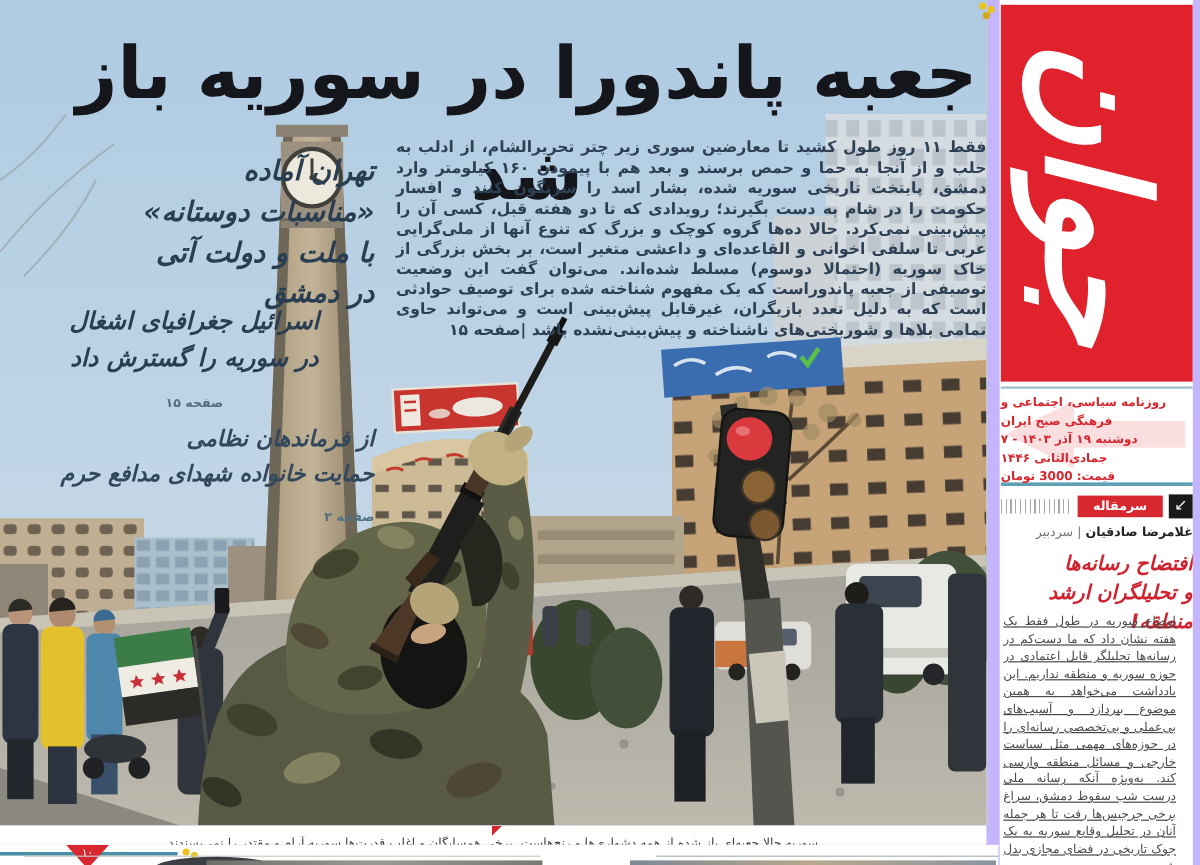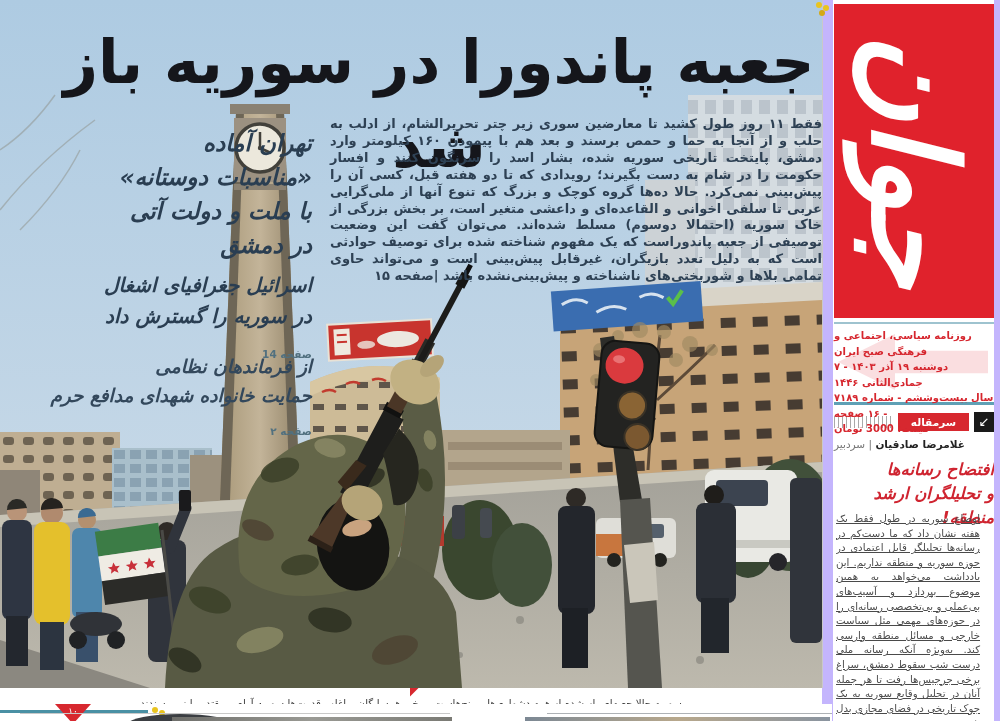--- a/index.html
+++ b/index.html
@@ -9,21 +9,21 @@
   
   .photo{left:0;top:0;width:822px;height:688px;overflow:hidden;border-right:1px solid #c9c9c9;background:#b9d1e4;}
   .photo svg{position:absolute;left:0;top:0;}
   
   .headline{left:60px;top:20px;width:758px;text-align:center;direction:rtl;
             font-size:60px;font-weight:900;color:#15161b;letter-spacing:-1px;line-height:84px;}
   .lede{left:330px;top:116px;width:492px;direction:rtl;text-align:justify;
         font-size:13px;line-height:16.9px;color:#2e4154;font-weight:600;}
   .sidehead{direction:rtl;text-align:right;color:#2a3e52;font-weight:800;}
   .sh1{left:12px;top:126px;width:300px;font-size:23px;line-height:34px;}
-  .sh2{left:12px;top:270px;width:300px;font-size:20px;line-height:31px;}
+  .sh2{left:12px;top:252px;width:300px;font-size:20px;line-height:31px;text-align:center;}
   .sh3{left:12px;top:352px;width:300px;font-size:18.5px;line-height:29px;color:#33485c;}
   .pageref{display:block;font-size:10.5px;font-weight:600;color:#51707f;margin-top:7px;}
   .line{display:block;font-style:italic;}
   
   .caption-row{left:0;top:688px;width:822px;height:16px;background:#fff;direction:rtl;
                display:flex;align-items:center;padding:0 6px;box-sizing:border-box;flex-direction:column;}
   .cap-marker{width:9px;height:9px;background:#d7282f;clip-path:polygon(0 0,100% 0,0 100%);margin-left:6px;flex:0 0 auto;}
   .caption{font-size:10.3px;color:#3a3a3a;white-space:nowrap;overflow:hidden;}
   
   .strip{left:0;top:704px;width:832px;height:17px;background:#fff;}
@@ -47,21 +47,21 @@
   .info{left:1px;top:328px;width:160px;height:70px;direction:rtl;text-align:left;color:#d6262e;
         font-size:10px;font-weight:700;line-height:15.5px;position:absolute;}
   .info .arrow-bg{position:absolute;left:4px;top:6px;width:150px;height:56px;background:#f5c3c7;opacity:.55;
         clip-path:polygon(0 50%,38% 0,38% 30%,100% 30%,100% 70%,38% 70%,38% 100%);z-index:0;}
   .info .il{position:relative;z-index:1;display:block;}
   .rule-b{left:1px;top:402px;width:160px;height:3px;background:#5fa0b5;}
   .ed-head{left:1px;top:412px;width:160px;height:20px;display:flex;align-items:center;}
   .hatch{flex:1;height:12px;background:repeating-linear-gradient(90deg,#a9a9a9 0,#a9a9a9 1px,transparent 1px,transparent 4px);}
   .ed-badge{background:#d7282f;color:#fff;font-size:10.5px;font-weight:700;padding:3px 13px;margin:1px 5px;direction:rtl;}
   .corner-ic{width:20px;height:20px;background:#1a1a1a;color:#fff;font-size:13px;line-height:20px;text-align:center;flex:0 0 auto;}
-  .ed-author{left:1px;top:438px;width:160px;text-align:left;direction:rtl;font-size:10.5px;color:#777;}
+  .ed-author{left:1px;top:438px;width:160px;text-align:right;direction:rtl;font-size:10.5px;color:#777;}
   .ed-author b{color:#222;}
   .ed-title{left:1px;top:458px;width:160px;direction:rtl;color:#cf2430;
             font-size:16.5px;font-weight:900;line-height:24px;}
   .ed-body{left:3px;top:512px;width:156px;height:209px;overflow:hidden;direction:rtl;text-align:justify;
            font-size:10.2px;line-height:14.6px;color:#4a4a4a;}
   .ed-body p{margin:0 12px 2px 0;text-decoration:underline;}
 </style>
 </head>
 <body>
 
@@ -325,21 +325,21 @@
 
     <div class="abs sidehead sh1">
       <span class="line">تهران آماده</span>
       <span class="line">«مناسبات دوستانه»</span>
       <span class="line">با ملت و دولت آتی</span>
       <span class="line">در دمشق</span>
     </div>
     <div class="abs sidehead sh2">
       <span class="line">اسرائیل جغرافیای اشغال</span>
       <span class="line">در سوریه را گسترش داد</span>
-      <span class="pageref">صفحه 14</span>
+      <span class="pageref">صفحه ۱۵</span>
     </div>
     <div class="abs sidehead sh3">
       <span class="line">از فرماندهان نظامی</span>
       <span class="line">حمایت خانواده شهدای مدافع حرم</span>
       <span class="pageref">صفحه ۲</span>
     </div>
   </div>
 
   <div class="abs caption-row">
     <span class="cap-marker"></span>
@@ -359,21 +359,20 @@
 
   <div class="abs rightcol">
     <div class="abs logo-box">
       <span class="logo-text">جوان</span>
     </div>
     <div class="abs rule-a"></div>
     <div class="info">
       <span class="arrow-bg"></span>
       <span class="il">روزنامه سیاسی، اجتماعی و فرهنگی صبح ایران</span>
       <span class="il">دوشنبه ۱۹ آذر ۱۴۰۳ - ۷ جمادی‌الثانی ۱۴۴۶</span>
-      <span class="il">سال بیست‌وششم - شماره ۷۱۸۹ - ۱۶ صفحه</span>
       <span class="il">قیمت: 3000 تومان</span>
     </div>
     <div class="abs rule-b"></div>
 
     <div class="abs ed-head">
       <div class="hatch"></div>
       <div class="ed-badge">سرمقاله</div>
       <div class="corner-ic">↙</div>
     </div>
 

